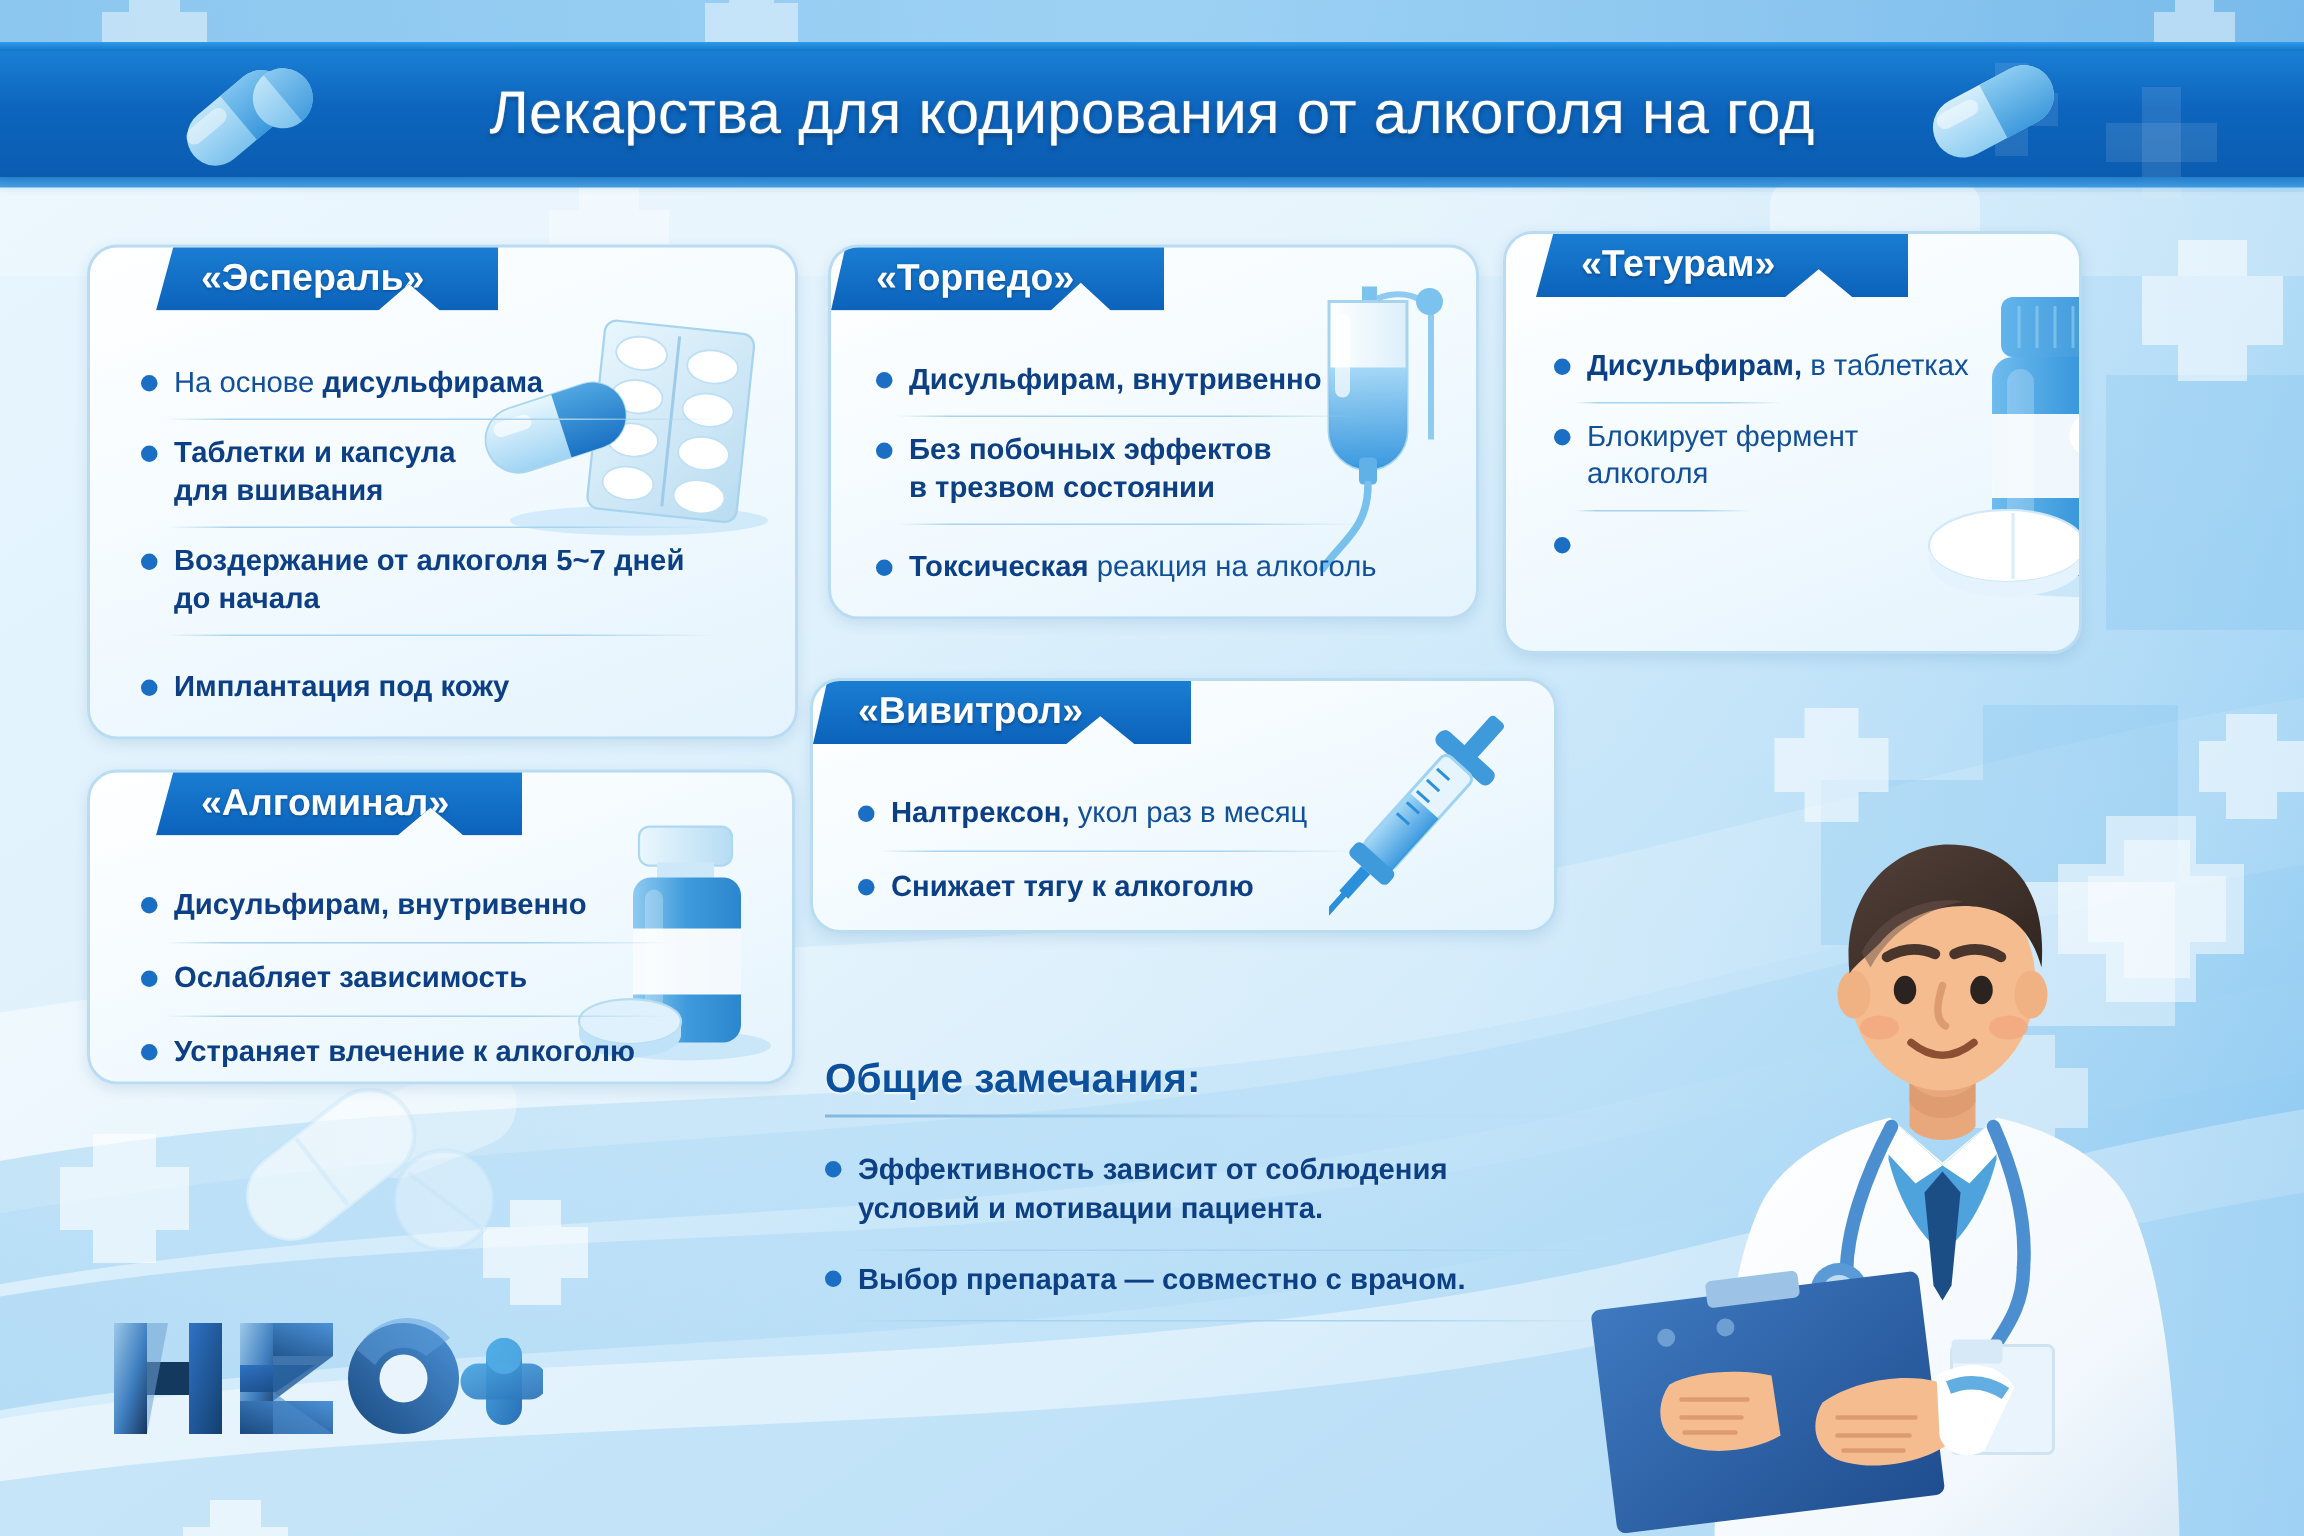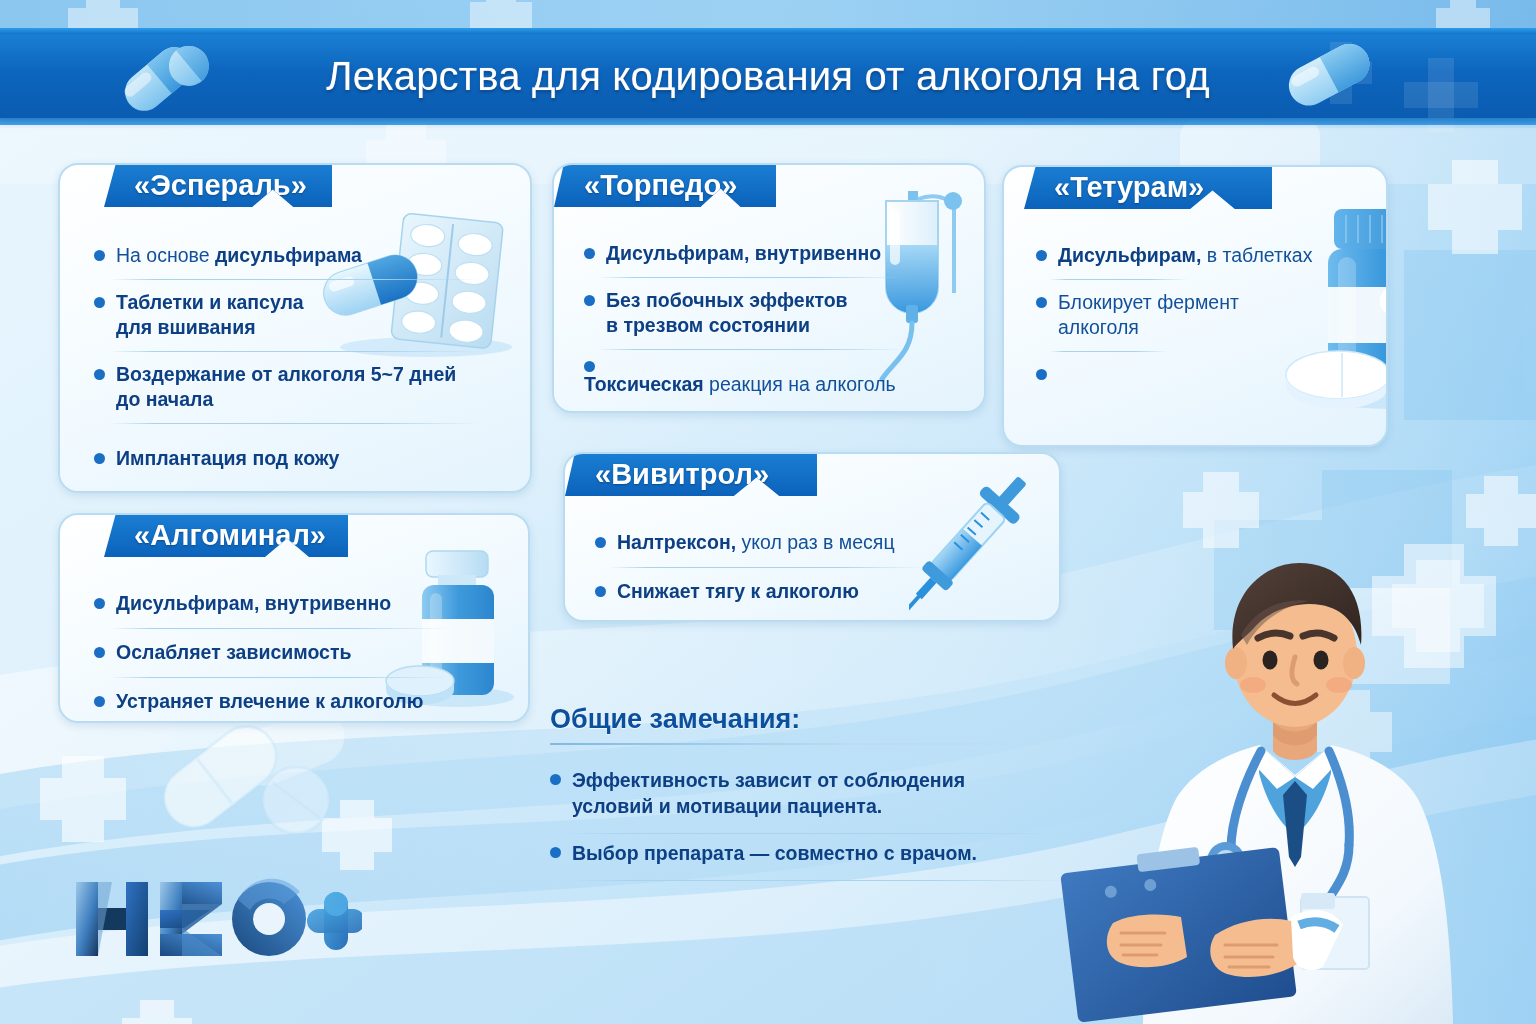--- a/index.html
+++ b/index.html
@@ -49,21 +49,21 @@
     border:2px solid #b9dcf3;
     border-radius:20px;
     box-shadow:0 3px 9px rgba(30,90,150,.13);
     overflow:hidden;
   }
   .card-inner { position:relative; width:100%; height:100%; }
 
   .ribbon {
     position:absolute; top:-2px; height:44px;
     background:linear-gradient(180deg,#1a7fd4,#0c62ba);
-    color:#fff; font-size:29px; font-weight:bold;
+    color:#fff; font-size:25px; font-weight:bold;
     display:flex; align-items:center;
     padding-left:30px; padding-right:40px;
     text-shadow:0 1px 2px rgba(5,45,90,.5);
     box-shadow:0 2px 4px rgba(20,80,145,.30);
     white-space:nowrap;
   }
 
   .bullets { position:absolute; left:0; top:0; width:100%; }
   .bullet {
     position:relative;
@@ -78,22 +78,22 @@
   .bullet .txt b { font-weight:bold; color:#0d3f84; }
   .bullet .txt { font-weight:normal; }
   .sep {
     height:1px;
     background:linear-gradient(90deg, rgba(150,200,235,.0) 0%, #a8d3ee 12%, #a8d3ee 72%, rgba(168,211,238,0) 100%);
   }
 
   
   #card-esperal  { left:58px;   top:163px; width:474px; height:330px; }
   #card-torpedo  { left:552px;  top:163px; width:434px; height:250px; }
-  #card-teturam  { left:1002px; top:165px; width:386px; height:282px; }
-  #card-vivitrol { left:563px;  top:452px; width:498px; height:170px; }
+  #card-teturam  { left:1002px; top:154px; width:386px; height:282px; }
+  #card-vivitrol { left:540px;  top:452px; width:498px; height:170px; }
   #card-algominal{ left:58px;   top:513px; width:472px; height:210px; }
 
   
   .notes { position:absolute; left:550px; top:704px; width:560px; z-index:6; }
   .notes-title {
     color:#0c4f9d; font-size:27px; font-weight:bold; margin-bottom:8px;
     text-shadow:0 1px 1px rgba(255,255,255,.7);
   }
   .notes-rule {
     height:2px; width:545px;
@@ -396,21 +396,21 @@
 
       <div class="bullet" style="margin-top:10px;">
         <span class="dot"></span>
         <span class="txt">
           <b>Без побочных эффектов</b><br>
           <b>в трезвом состоянии</b>
         </span>
       </div>
       <div class="sep" style="margin:11px 60px 0 14px;"></div>
 
-      <div class="bullet" style="margin-top:4px;flex-direction:column;">
+      <div class="bullet" style="margin-top:16px;">
         <span class="dot"></span>
         <span class="txt">
           <b>Токсическая</b><span> реакция на алкоголь</span>
         </span>
       </div>
     </div>
   </div>
 </div>
 
 <div class="card" id="card-teturam">

